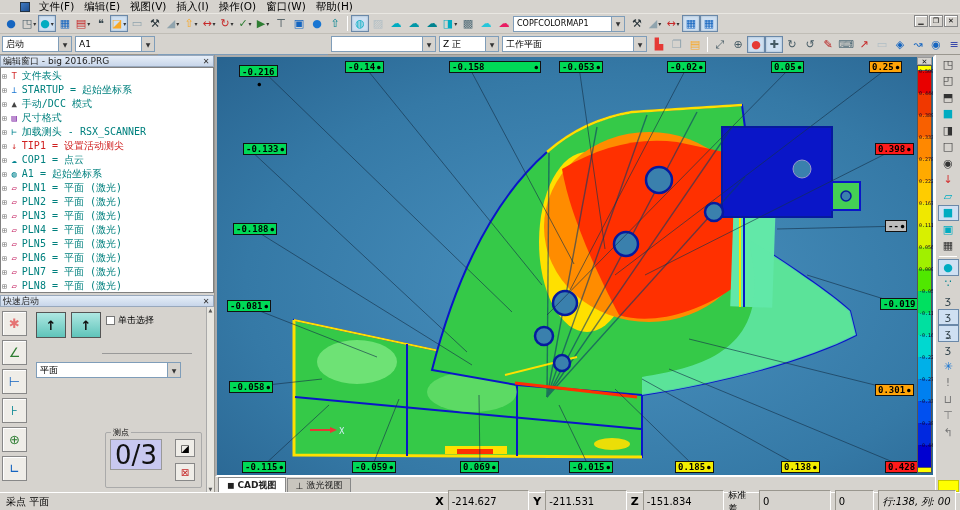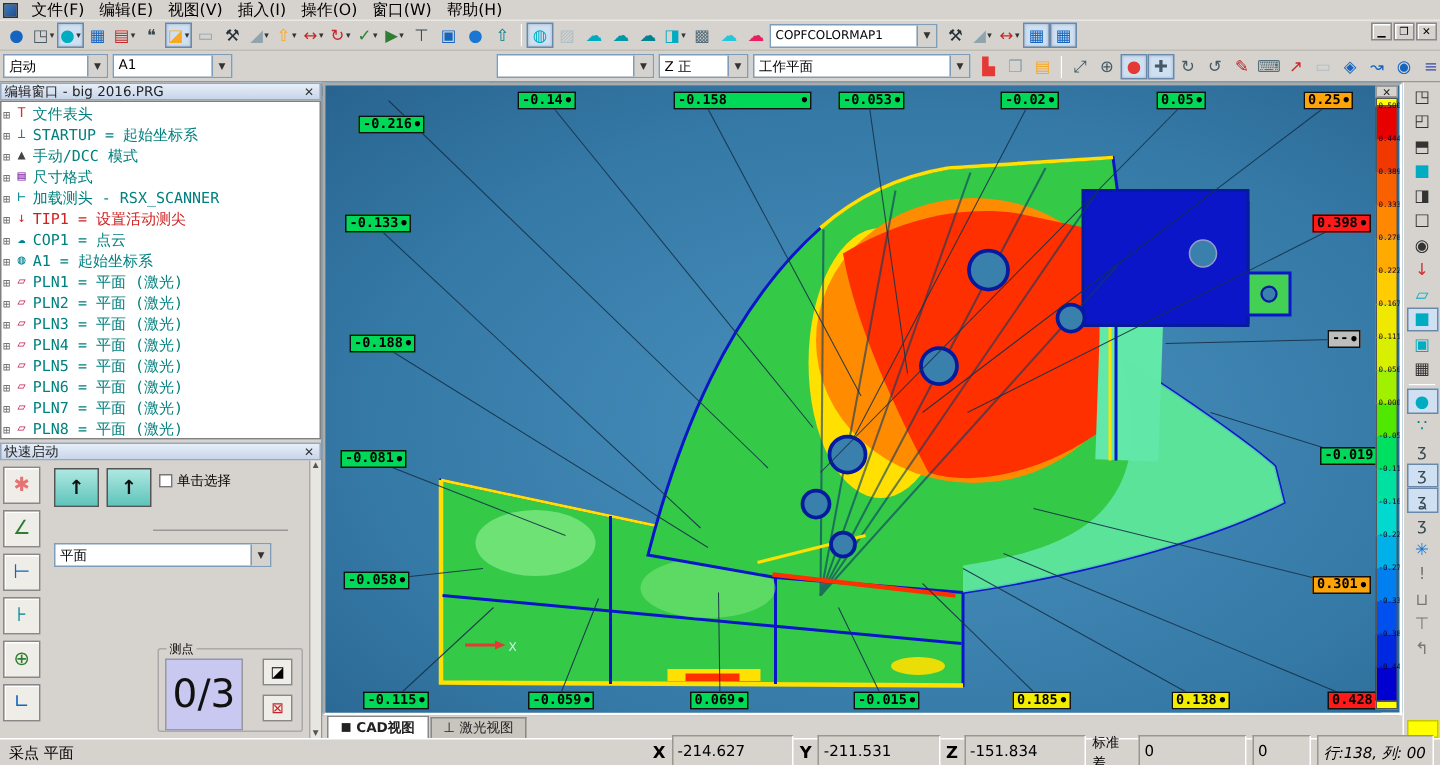--- a/index.html
+++ b/index.html
@@ -1,21 +1,21 @@
 <!DOCTYPE html>
 <html><head>
 <meta charset="utf-8">
 <style>
   * { margin:0; padding:0; box-sizing:border-box; }
   html,body { width:960px; height:510px; overflow:hidden;
     font-family:"DejaVu Sans", "Liberation Sans", sans-serif; font-size:10px; background:#d6d3ce; }
   .app { position:relative; width:960px; height:510px; background:#d6d3ce; }
 
   
-  .menubar { height:14px; display:flex; align-items:center; gap:2px; padding-left:2px;
+  .menubar { height:14px; display:flex; align-items:center; gap:2px; padding-left:20px;
     background:#d6d3ce; border-bottom:1px solid #e9e7e2; }
   .appicon { width:10px; height:10px; background:linear-gradient(135deg,#3f79c0,#1d4e8f); border:1px solid #234; margin-right:2px; }
   .menu-item { padding:0 5px; font-size:10.5px; color:#000; cursor:default; }
 
   
   .toolbar { display:flex; align-items:center; background:#d6d3ce; position:relative; }
   .tb1 { height:20px; border-bottom:1px solid #c0bdb6; padding-left:2px; }
   .tb2 { height:21px; border-bottom:1px solid #9a978f; padding-left:2px; }
   .tbtn { width:18px; height:17px; display:flex; align-items:center; justify-content:center;
     font-size:11px; border:1px solid transparent; position:relative; flex:0 0 auto; }
@@ -54,21 +54,21 @@
     display:flex; align-items:center; justify-content:center; font-size:13px; color:#111; font-weight:bold; }
   .qs-check { display:flex; align-items:center; gap:3px; font-size:9px; margin-top:2px; }
   .qs-check .box { width:9px; height:9px; border:1px solid #777; background:#fff; }
   .qs-underline { width:90px; border-bottom:1px solid #999; height:12px; margin:4px 0 0 66px; }
   .qs-drop { margin-top:8px; width:145px; }
   .qs-scroll { position:absolute; right:0; top:0; bottom:0; width:8px; background:#e8e6e0; border-left:1px solid #aaa;
     display:flex; flex-direction:column; justify-content:space-between; align-items:center; font-size:5px; color:#555; }
   .points-group { position:absolute; right:12px; bottom:4px; width:97px; height:56px; border:1px solid #aaa;
     border-radius:2px; background:#d6d3ce; }
   .points-group .glabel { position:absolute; top:-6px; left:5px; background:#d6d3ce; font-size:8px; padding:0 2px; }
-  .counter { position:absolute; left:4px; top:6px; width:52px; height:48px; background:#c8c8f0; border:1px solid #999;
+  .counter { position:absolute; left:4px; top:6px; width:52px; height:31px; background:#c8c8f0; border:1px solid #999;
     display:flex; align-items:center; justify-content:center; font-size:26px; color:#111;
     font-family:"DejaVu Sans","Liberation Sans",sans-serif; }
   .pg-btn { position:absolute; right:6px; width:20px; height:18px; border:1px solid #888; background:#efede8;
     display:flex; align-items:center; justify-content:center; font-size:10px; }
   .pg-btn.b1 { top:6px; } .pg-btn.b2 { top:30px; }
 
   
   .centercol { flex:1; display:flex; flex-direction:column; }
   .cadwrap { position:relative; flex:1; border:2px inset #fff; background:#2b6c98; overflow:hidden; }
   .drawing { position:absolute; left:0; top:0; width:704px; height:100%; }
@@ -554,21 +554,21 @@
                 <line x1="478" y1="410" x2="398" y2="332"></line>
                 <line x1="584" y1="410" x2="425" y2="322"></line>
                 <line x1="688" y1="410" x2="452" y2="312"></line>
                 <line x1="678" y1="92" x2="428" y2="218"></line>
                 <line x1="688" y1="169" x2="560" y2="172"></line>
                 <line x1="683" y1="247" x2="590" y2="218"></line>
                 <line x1="678" y1="333" x2="472" y2="282"></line>
               </g>
           </svg>
           <div id="callouts">
-              <div class="callout" style="left: 22px; top: 20px; background: rgb(0, 217, 87);">
+              <div class="callout" style="left: 22px; top: 8px; background: rgb(0, 217, 87); flex-direction: column;">
                 <span>-0.216</span>
                 <span class="dot">●</span>
               </div>
               <div class="callout" style="left: 128px; top: 4px; background: rgb(0, 217, 87);">
                 <span>-0.14</span>
                 <span class="dot">●</span>
               </div>
               <div class="callout" style="left: 232px; top: 4px; background: rgb(0, 217, 87); gap: 48px;">
                 <span>-0.158</span>
                 <span class="dot">●</span>
@@ -582,21 +582,21 @@
                 <span class="dot">●</span>
               </div>
               <div class="callout" style="left: 554px; top: 4px; background: rgb(0, 217, 87);">
                 <span>0.05</span>
                 <span class="dot">●</span>
               </div>
               <div class="callout" style="left: 652px; top: 4px; background: rgb(255, 164, 8);">
                 <span>0.25</span>
                 <span class="dot">●</span>
               </div>
-              <div class="callout" style="left: 13px; top: 86px; background: rgb(0, 217, 87);">
+              <div class="callout" style="left: 26px; top: 86px; background: rgb(0, 217, 87);">
                 <span>-0.133</span>
                 <span class="dot">●</span>
               </div>
               <div class="callout" style="left: 16px; top: 166px; background: rgb(0, 217, 87);">
                 <span>-0.188</span>
                 <span class="dot">●</span>
               </div>
               <div class="callout" style="left: 10px; top: 243px; background: rgb(0, 217, 87);">
                 <span>-0.081</span>
                 <span class="dot">●</span>

